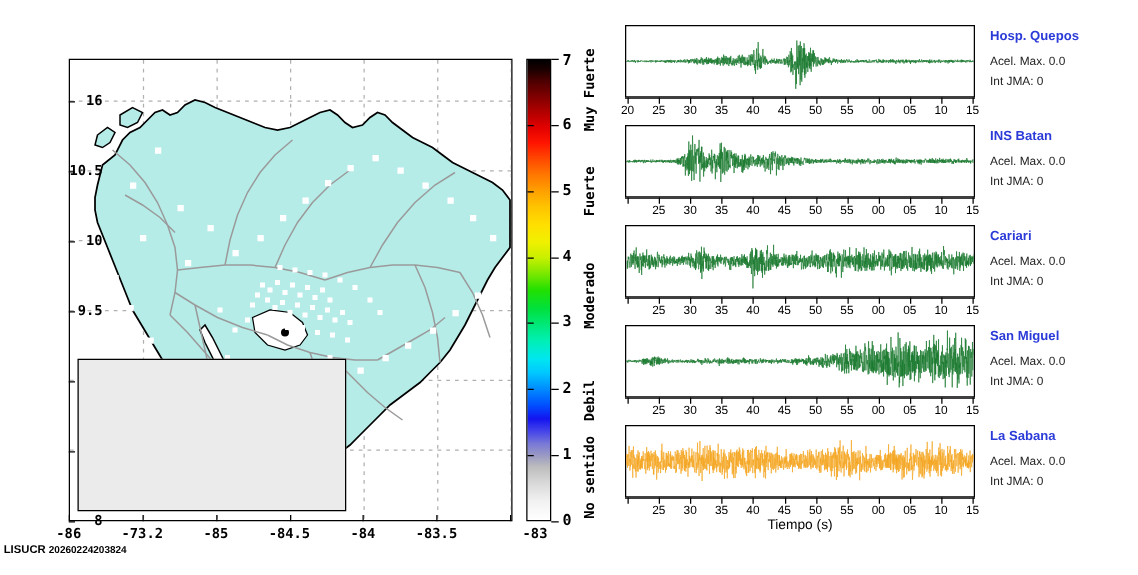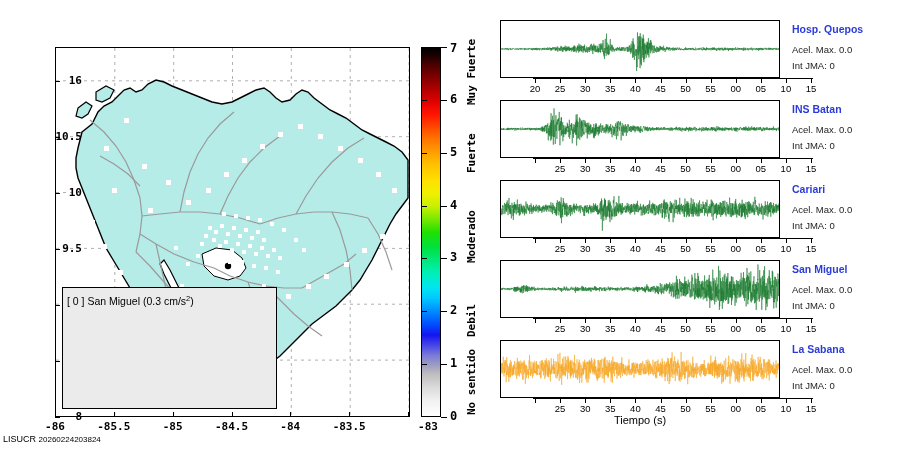--- a/index.html
+++ b/index.html
@@ -42,30 +42,30 @@
 
   
   #legend-box{position:absolute;left:62px;top:287px;width:215px;height:122px;
     background:#ebebeb;border:1px solid #000;box-sizing:border-box;}
   #legend-header{height:20px;background:#000;color:#fff;text-align:center;
     font-size:13px;line-height:20px;letter-spacing:.3px;}
   #legend-list{padding:3px 0 0 4px;}
   .legend-row{font-size:10.5px;color:#000;line-height:13.5px;white-space:nowrap;}
   .legend-row sup{font-size:7.5px;vertical-align:super;}
 
-  #watermark{position:absolute;left:3px;top:434px;font-size:9px;color:#000;}
+  #watermark{position:absolute;left:3px;top:434px;font-size:9px;color:#000;font-weight:bold;}
   #watermark .wm-code{font-size:8px;}
 
   
   #wave-panel{position:absolute;left:495px;top:0;width:415px;height:460px;}
   .wave-row{position:absolute;left:0;width:415px;height:80px;}
   .wave-box{position:absolute;left:5px;top:0;width:280px;height:58px;border:1px solid #000;
     box-sizing:border-box;background:#fff;overflow:hidden;}
   .wave-svg{position:absolute;left:0;top:0;}
-  .wave-axis{position:absolute;left:5px;top:58px;width:280px;height:18px;margin-left:33px;}
+  .wave-axis{position:absolute;left:5px;top:58px;width:280px;height:18px;}
   .wax-line{position:absolute;left:0;top:0;width:280px;height:1px;background:#000;}
   .wax-tick{position:absolute;top:0;width:1px;height:5px;background:#000;}
   .wax-lbl{position:absolute;top:5px;font-size:9.5px;color:#000;text-align:center;width:30px;
     transform:translateX(-15px);}
   .st-name{position:absolute;left:297px;top:3px;font-size:10.5px;font-weight:bold;color:#2b3bd8;
     white-space:nowrap;}
   .st-acc{position:absolute;left:297px;top:24px;font-size:9.5px;color:#222;white-space:nowrap;}
   .st-jma{position:absolute;left:297px;top:40px;font-size:9.5px;color:#222;white-space:nowrap;}
   #xlabel-tiempo{position:absolute;left:5px;top:414px;width:280px;text-align:center;
     font-size:11px;color:#000;}
@@ -262,42 +262,36 @@
       <div class="ytick-mark" style="left:55px;top:193px"></div>
       <div class="ytick-lbl" style="top:137px">10.5</div>
       <div class="ytick-mark" style="left:55px;top:137px"></div>
       <div class="ytick-lbl" style="top:81px">16</div>
       <div class="ytick-mark" style="left:55px;top:81px"></div>
     </div>
 
     <div>
       <div class="xtick-lbl" style="left:55px;top:420px">-86</div>
       <div class="xtick-mark" style="left:55px;top:412px"></div>
-      <div class="xtick-lbl" style="left:113.8px;top:420px">-85.5</div>
+      <div class="xtick-lbl" style="left:113.8px;top:420px">-73.2</div>
       <div class="xtick-mark" style="left:113.8px;top:412px"></div>
       <div class="xtick-lbl" style="left:172.7px;top:420px">-85</div>
       <div class="xtick-mark" style="left:172.7px;top:412px"></div>
       <div class="xtick-lbl" style="left:231.5px;top:420px">-84.5</div>
       <div class="xtick-mark" style="left:231.5px;top:412px"></div>
       <div class="xtick-lbl" style="left:290.3px;top:420px">-84</div>
       <div class="xtick-mark" style="left:290.3px;top:412px"></div>
       <div class="xtick-lbl" style="left:349.2px;top:420px">-83.5</div>
       <div class="xtick-mark" style="left:349.2px;top:412px"></div>
       <div class="xtick-lbl" style="left:428px;top:420px">-83</div>
       <div class="xtick-mark" style="left:408px;top:412px"></div>
     </div>
 
     <div id="legend-box">
       <div id="legend-list">
-        <div class="legend-row">
-          <span>[ 0 ]</span>
-          <span>San Miguel</span>
-          <span>(<span>0.3</span>
-          <span>cm/s</span><sup>2</sup>)</span>
-        </div>
       </div>
     </div>
 
     <div id="watermark">
       <span>LISUCR</span>
       <span class="wm-code">20260224203824</span>
     </div>
   </div>
 
   <div id="colorbar-wrap">

